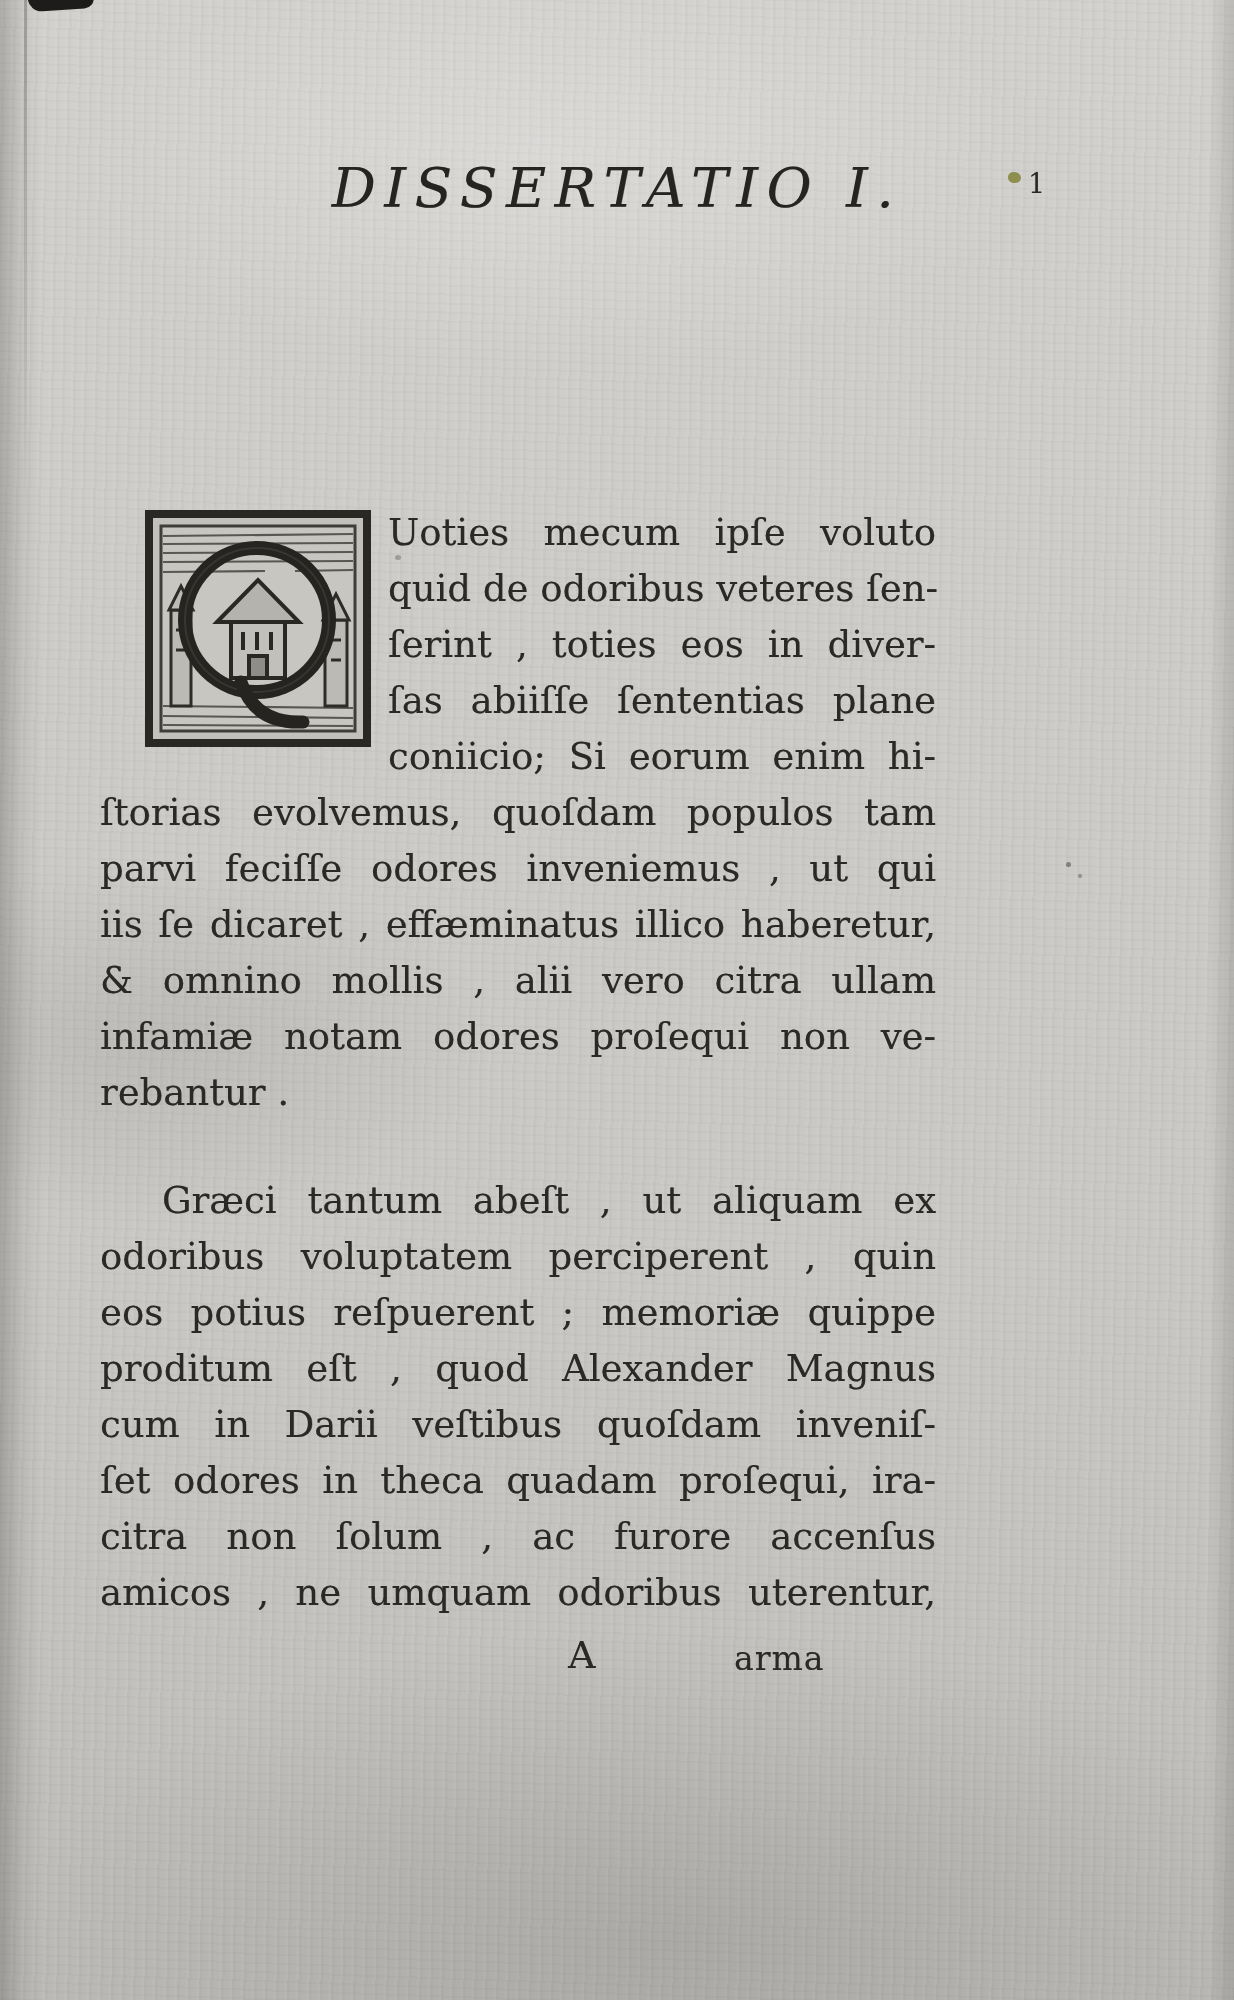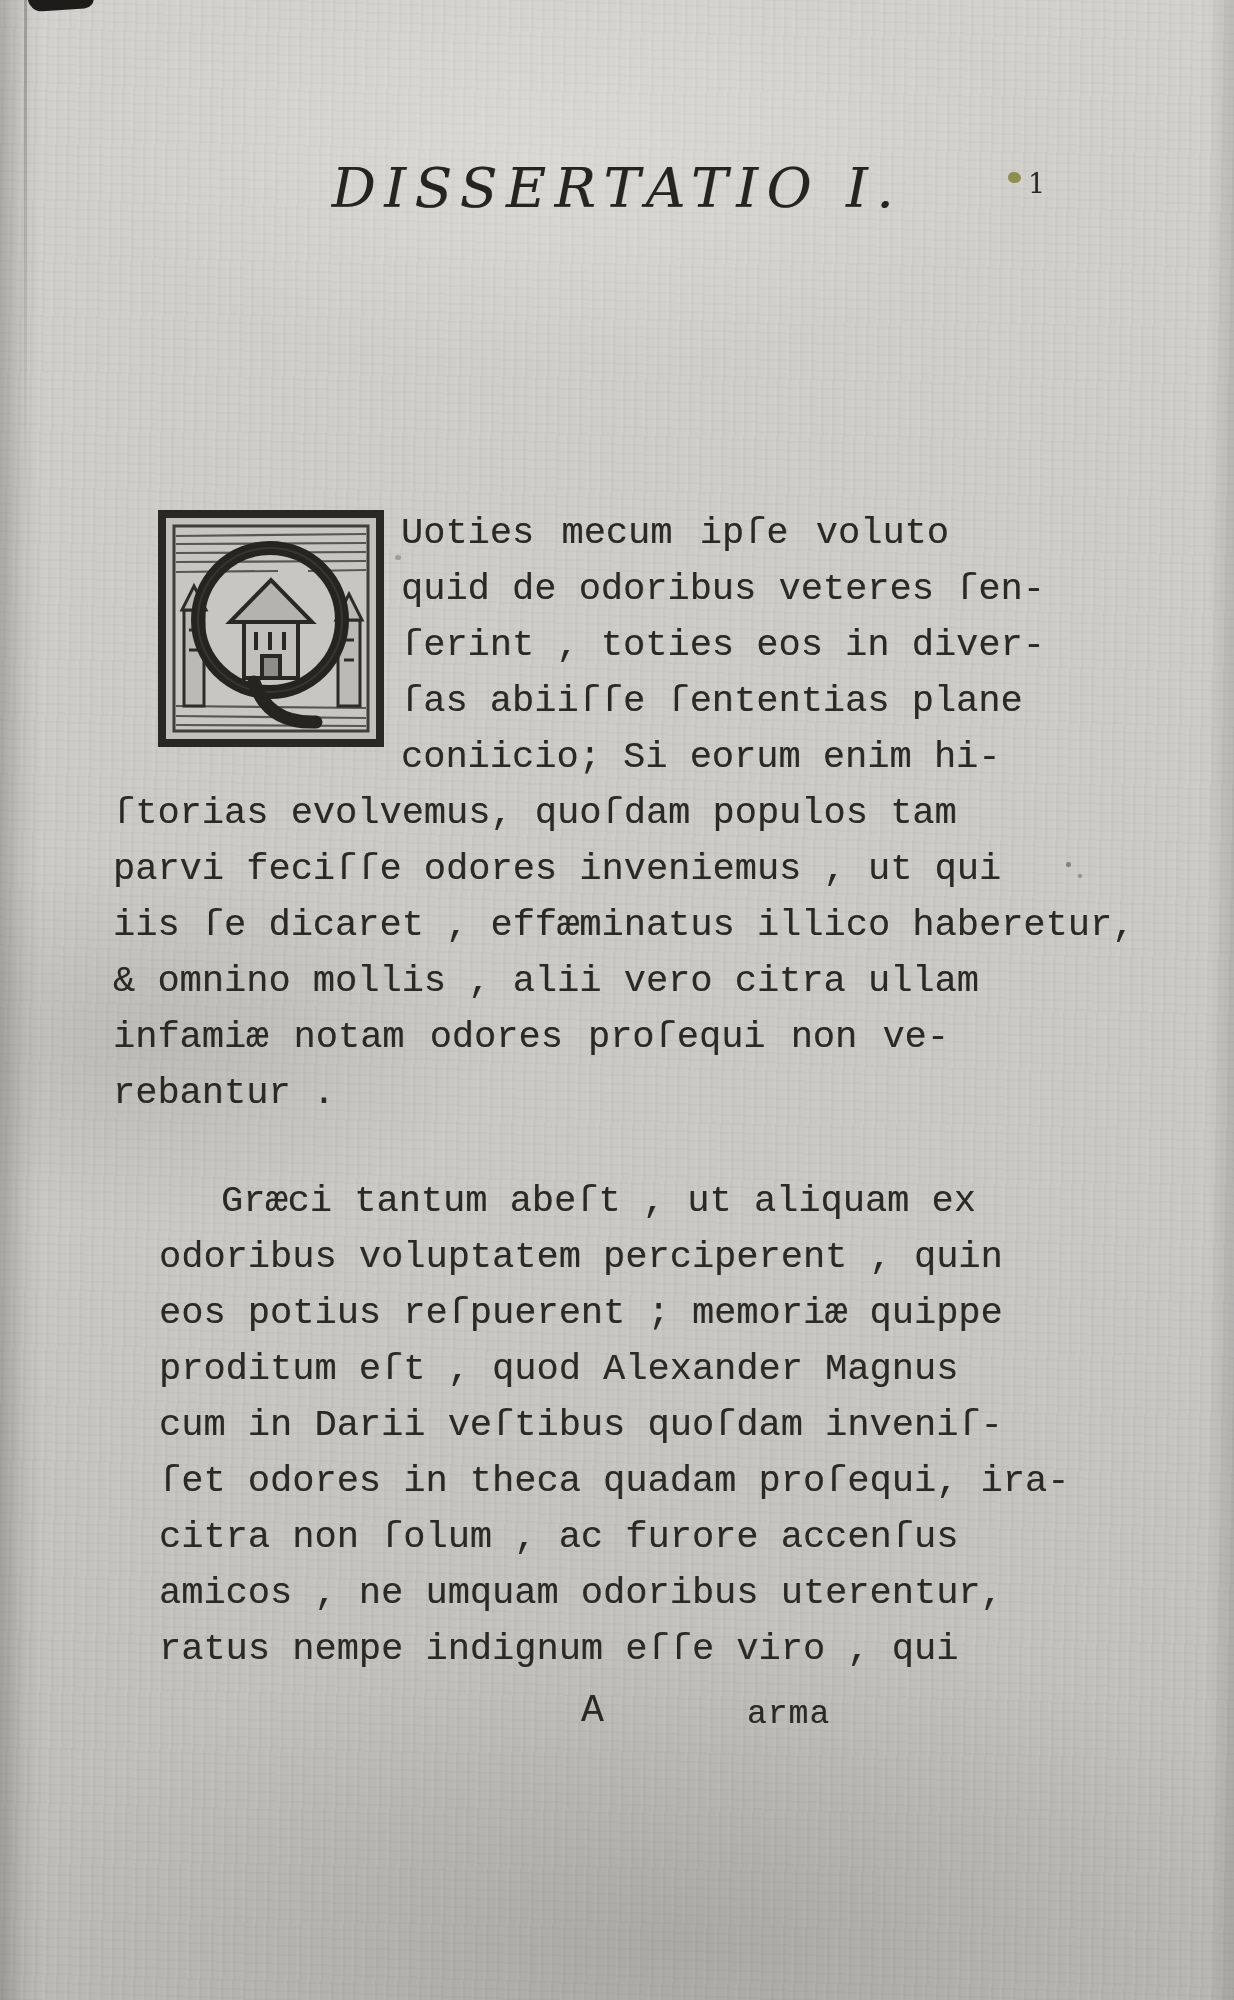--- a/index.html
+++ b/index.html
@@ -37,32 +37,32 @@
 
   .title{position:absolute;top:156px;left:0;width:100%;text-align:center;
     font-style:italic;font-size:55px;letter-spacing:0.155em;
     box-sizing:border-box;white-space:nowrap;
     color:#262421;text-shadow:0.4px 0.4px 0.5px rgba(38,36,33,0.45);}
 
   .heading{position:absolute;top:374px;left:33px;white-space:nowrap;color:#2a2824;}
   .heading .big{font-size:45px;line-height:1;}
   .heading .rest{font-size:29px;letter-spacing:4.5px;word-spacing:15px;}
 
-  .bodytext{position:absolute;top:505px;left:13px;width:836px;
+  .bodytext{position:absolute;top:505px;left:0;width:836px;
     font-size:37px;line-height:56px;color:#2b2925;
-    text-shadow:0.35px 0.35px 0.4px rgba(43,41,37,0.4);font-family:Liberation Mono, monospace;}
+    text-shadow:0.35px 0.35px 0.4px rgba(43,41,37,0.4);}
   .line{text-align:justify;text-align-last:justify;height:56px;overflow:visible;white-space:nowrap;
     text-justify:inter-word;}
   .line.nojust{text-align:left;text-align-last:left;}
   .indent1{text-indent:62px;}
 
   .dropcap-float{float:left;width:288px;height:271px;}
   .dropcap-box{margin-left:45px;margin-top:5px;width:226px;height:237px;}
 
-  .p2{margin-top:52px;margin-left:46px;}
+  .p2{margin-top:52px;}
 
   .bottomrow{position:relative;height:60px;margin-top:6px;}
   .sig{position:absolute;left:468px;top:0;font-size:38px;}
   .catch{position:absolute;left:634px;top:4px;font-size:33px;letter-spacing:1px;}
 </style>
 </head>
 <body>
 
 <div class="scan">
   <div class="edge-left"></div>
@@ -145,21 +145,20 @@
 
       <div class="p2">
         <div class="line indent1">Græci tantum abeſt , ut aliquam ex</div>
         <div class="line">odoribus voluptatem perciperent , quin</div>
         <div class="line">eos potius reſpuerent ; memoriæ quippe</div>
         <div class="line">proditum eſt , quod Alexander Magnus</div>
         <div class="line">cum in Darii veſtibus quoſdam inveniſ-</div>
         <div class="line">ſet odores in theca quadam proſequi, ira-</div>
         <div class="line">citra non ſolum , ac furore accenſus</div>
         <div class="line">amicos , ne umquam odoribus uterentur,</div>
-        <div class="line">ratus nempe indignum eſſe viro , qui</div>
       </div>
 
       <div class="bottomrow">
         <span class="sig">A</span>
         <span class="catch">arma</span>
       </div>
 
     </div>
   </div>
 </div>

